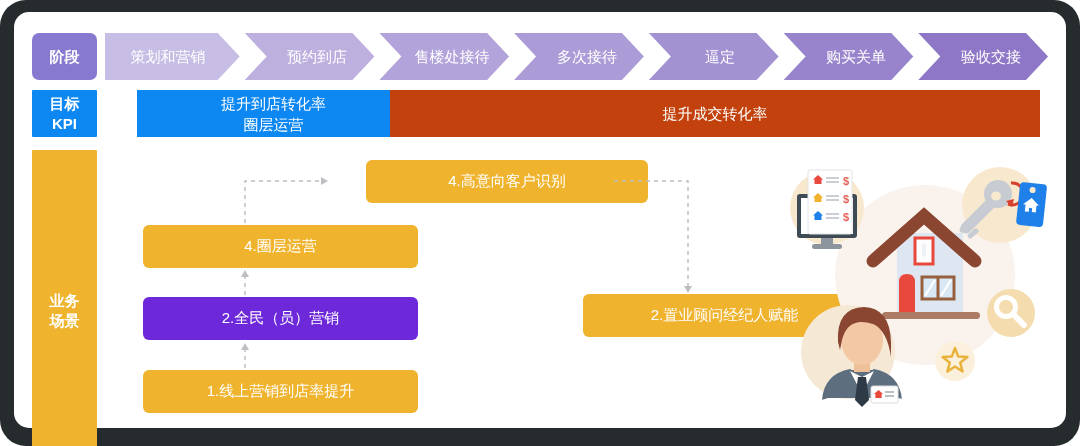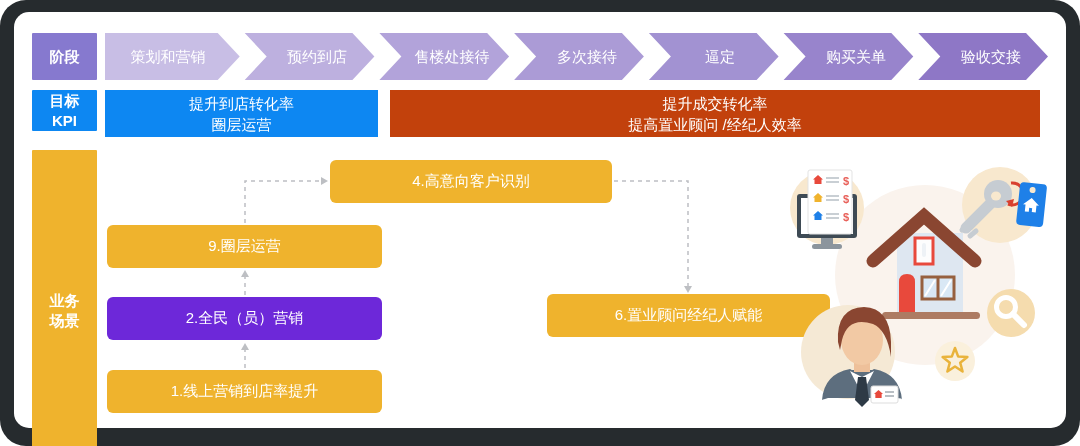--- a/index.html
+++ b/index.html
@@ -1,28 +1,28 @@
 <!DOCTYPE html>
 <html><head>
 <meta charset="utf-8">
 <style>
   html,body{margin:0;padding:0;background:#fff;}
   .canvas{position:relative;width:1080px;height:446px;font-family:"Liberation Sans","DejaVu Sans",sans-serif;overflow:hidden;}
   .frame{position:absolute;inset:0;border-radius:26px;}
   .panel{position:absolute;left:14px;top:12px;right:14px;bottom:18px;background:#ffffff;border-radius:15px;}
   .rowlabel{position:absolute;left:32px;width:65px;display:flex;flex-direction:column;align-items:center;justify-content:center;color:#fff;font-weight:bold;font-size:15px;line-height:20px;border-radius:1px;}
-  .lbl-stage{top:33px;height:47px;}
-  .lbl-kpi{top:90px;height:41px;}
+  .lbl-stage{top:33px;height:47px;border-radius:7px;}
+  .lbl-kpi{top:90px;height:47px;}
   .lbl-biz{top:150px;height:322px;}
   .chevrons{position:absolute;left:105px;top:33px;width:943px;height:47px;}
   .chevrons text{font-size:15px;fill:#ffffff;text-anchor:middle;font-family:"Liberation Sans","DejaVu Sans",sans-serif;}
   .kpibar{position:absolute;top:90px;height:47px;color:#fff;font-size:15px;line-height:21px;display:flex;flex-direction:column;align-items:center;justify-content:center;text-align:center;}
   .kpibar1{left:105px;width:273px;}
   .kpibar2{left:390px;width:650px;}
-  .bizbox{position:absolute;height:43px;border-radius:6px;color:#fff;font-size:15px;display:flex;align-items:center;justify-content:center;text-align:center;}
+  .bizbox{position:absolute;height:43px;border-radius:6px;color:#fff;font-size:15px;display:flex;align-items:center;justify-content:center;text-align:center;margin-left:36px;}
   .box1{left:107px;top:370px;width:275px;align-items:center;}
   .box2{left:107px;top:297px;width:275px;}
   .box3{left:107px;top:225px;width:275px;}
   .box4{left:330px;top:160px;width:282px;}
   .box5{left:547px;top:294px;width:283px;}
   .overlay{position:absolute;inset:0;pointer-events:none;}
   .illus{position:absolute;left:770px;top:150px;width:300px;height:280px;}
 </style>
 </head>
 <body>
@@ -53,43 +53,42 @@
     <polygon points="813.3,0 921,0 943,23.5 921,47 813.3,47 835.3,23.5" fill="#8e77c6"></polygon>
     <text x="63" y="29">策划和营销</text>
     <text x="212" y="29">预约到店</text>
     <text x="347" y="29">售楼处接待</text>
     <text x="482" y="29">多次接待</text>
     <text x="615" y="29">逼定</text>
     <text x="751" y="29">购买关单</text>
     <text x="886" y="29">验收交接</text>
   </svg>
 
-  <div class="kpibar kpibar1" style="background: rgb(13, 135, 242);">
+  <div class="kpibar kpibar1" style="background: rgb(13, 135, 242); margin-left: 32px;">
     <span>提升到店转化率</span>
     <span>圈层运营</span>
   </div>
   <div class="kpibar kpibar2" style="background: #c2410c;">
     <span>提升成交转化率</span>
-    <span>提高置业顾问 /经纪人效率</span>
   </div>
 
   <div class="bizbox box1" style="background: rgb(239, 179, 45);">
       <span>1.线上营销到店率提升</span>
     </div>
   <div class="bizbox box2" style="background: #6d28d9;">
       <span>2.全民（员）营销</span>
     </div>
   <div class="bizbox box3" style="background: rgb(239, 179, 45);">
-      <span>9.圈层运营</span>
+      <span>4.圈层运营</span>
     </div>
   <div class="bizbox box4" style="background: rgb(239, 179, 45);">
       <span>4.高意向客户识别</span>
     </div>
   <div class="bizbox box5" style="background: rgb(239, 179, 45);">
-      <span>6.置业顾问经纪人赋能</span>
+      <span>2.置业顾问经纪人赋能</span>
     </div>
 
   <svg class="overlay" viewBox="0 0 1080 446">
     <g stroke="#bdbfc3" stroke-width="1.5" stroke-dasharray="4,4" fill="none">
       <path d="M245,368 L245,349"></path>
       <path d="M245,295 L245,276"></path>
       <path d="M245,223 L245,181 L321,181"></path>
       <path d="M614,181 L688,181 L688,286"></path>
     </g>
     <g fill="#bdbfc3">

